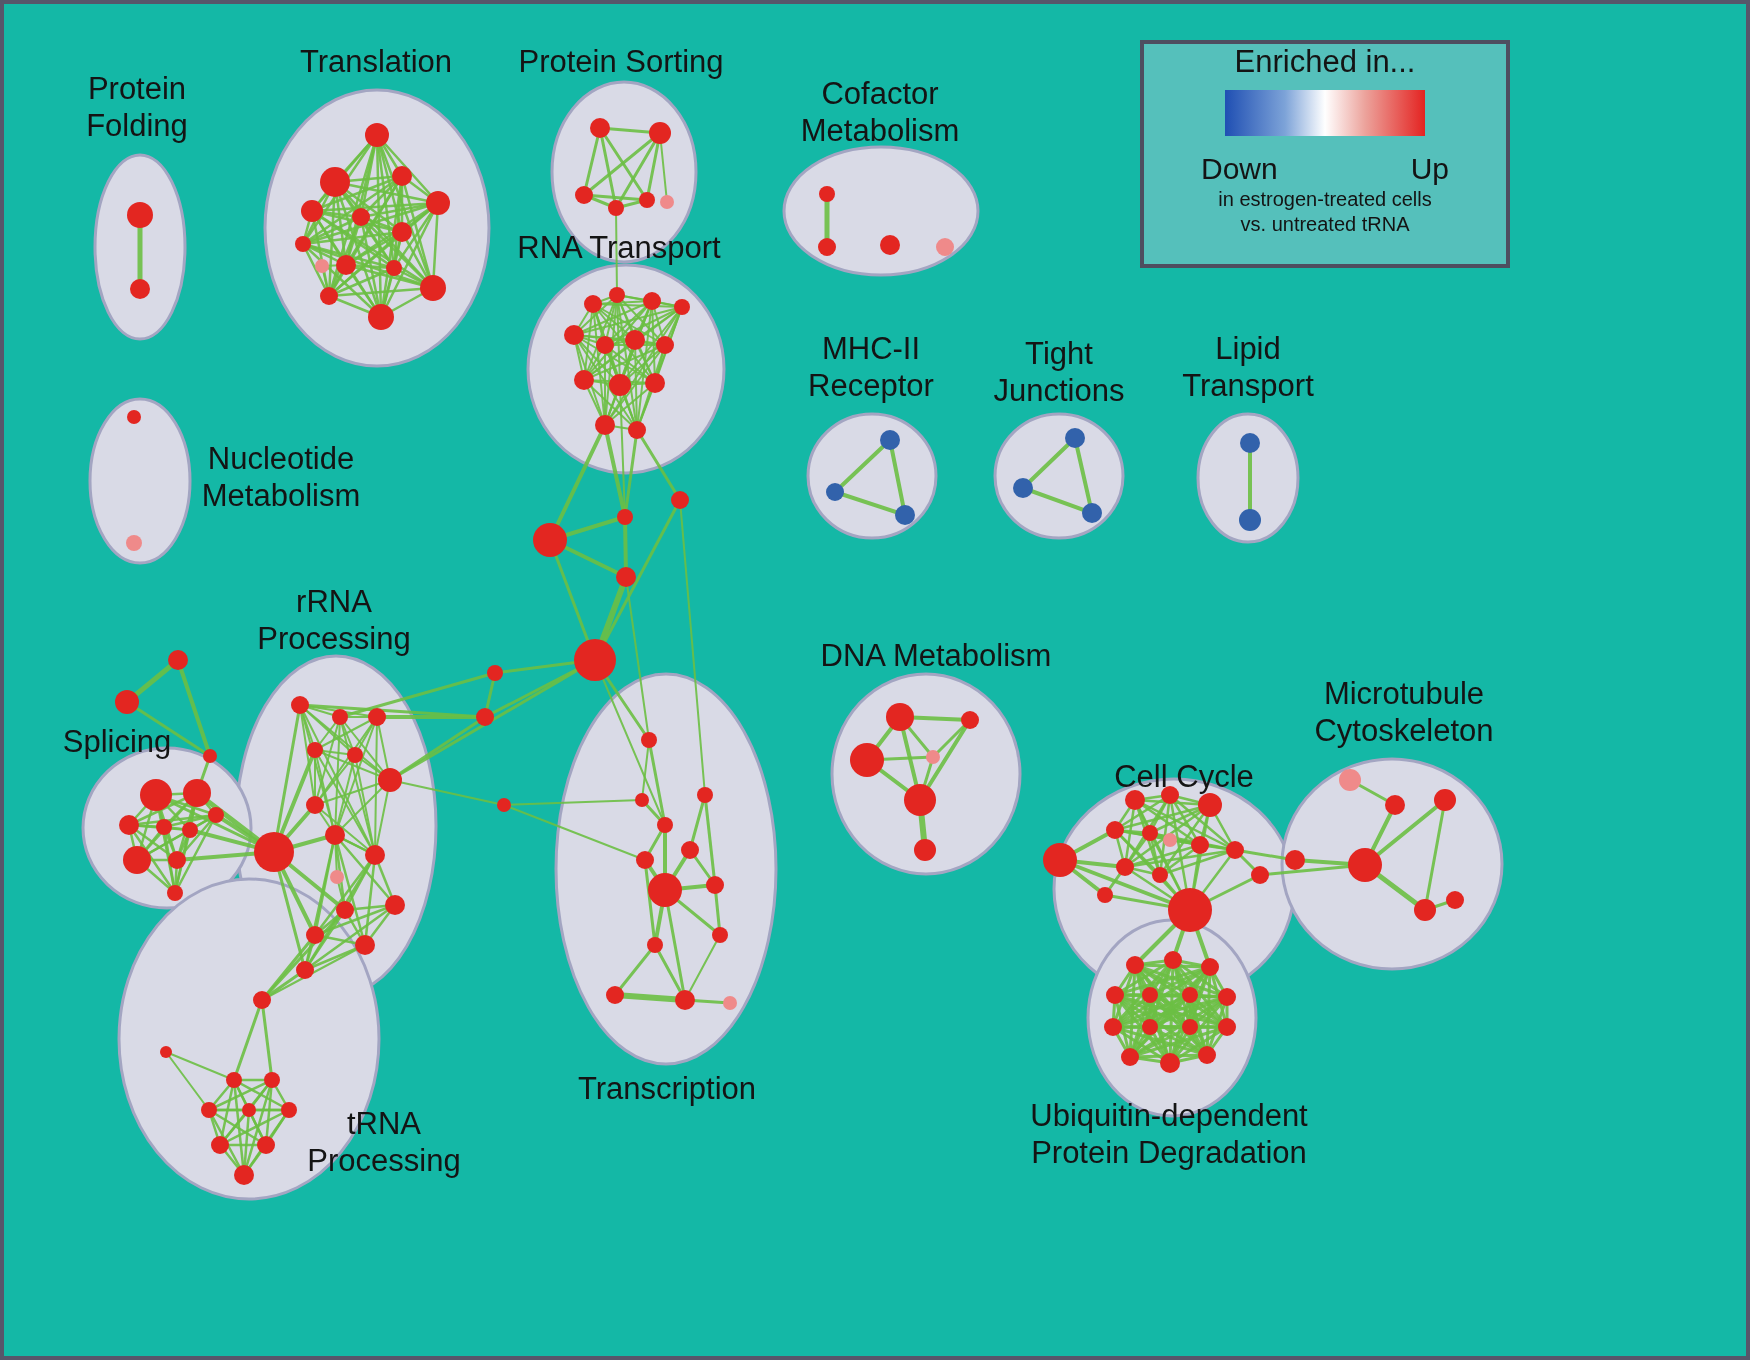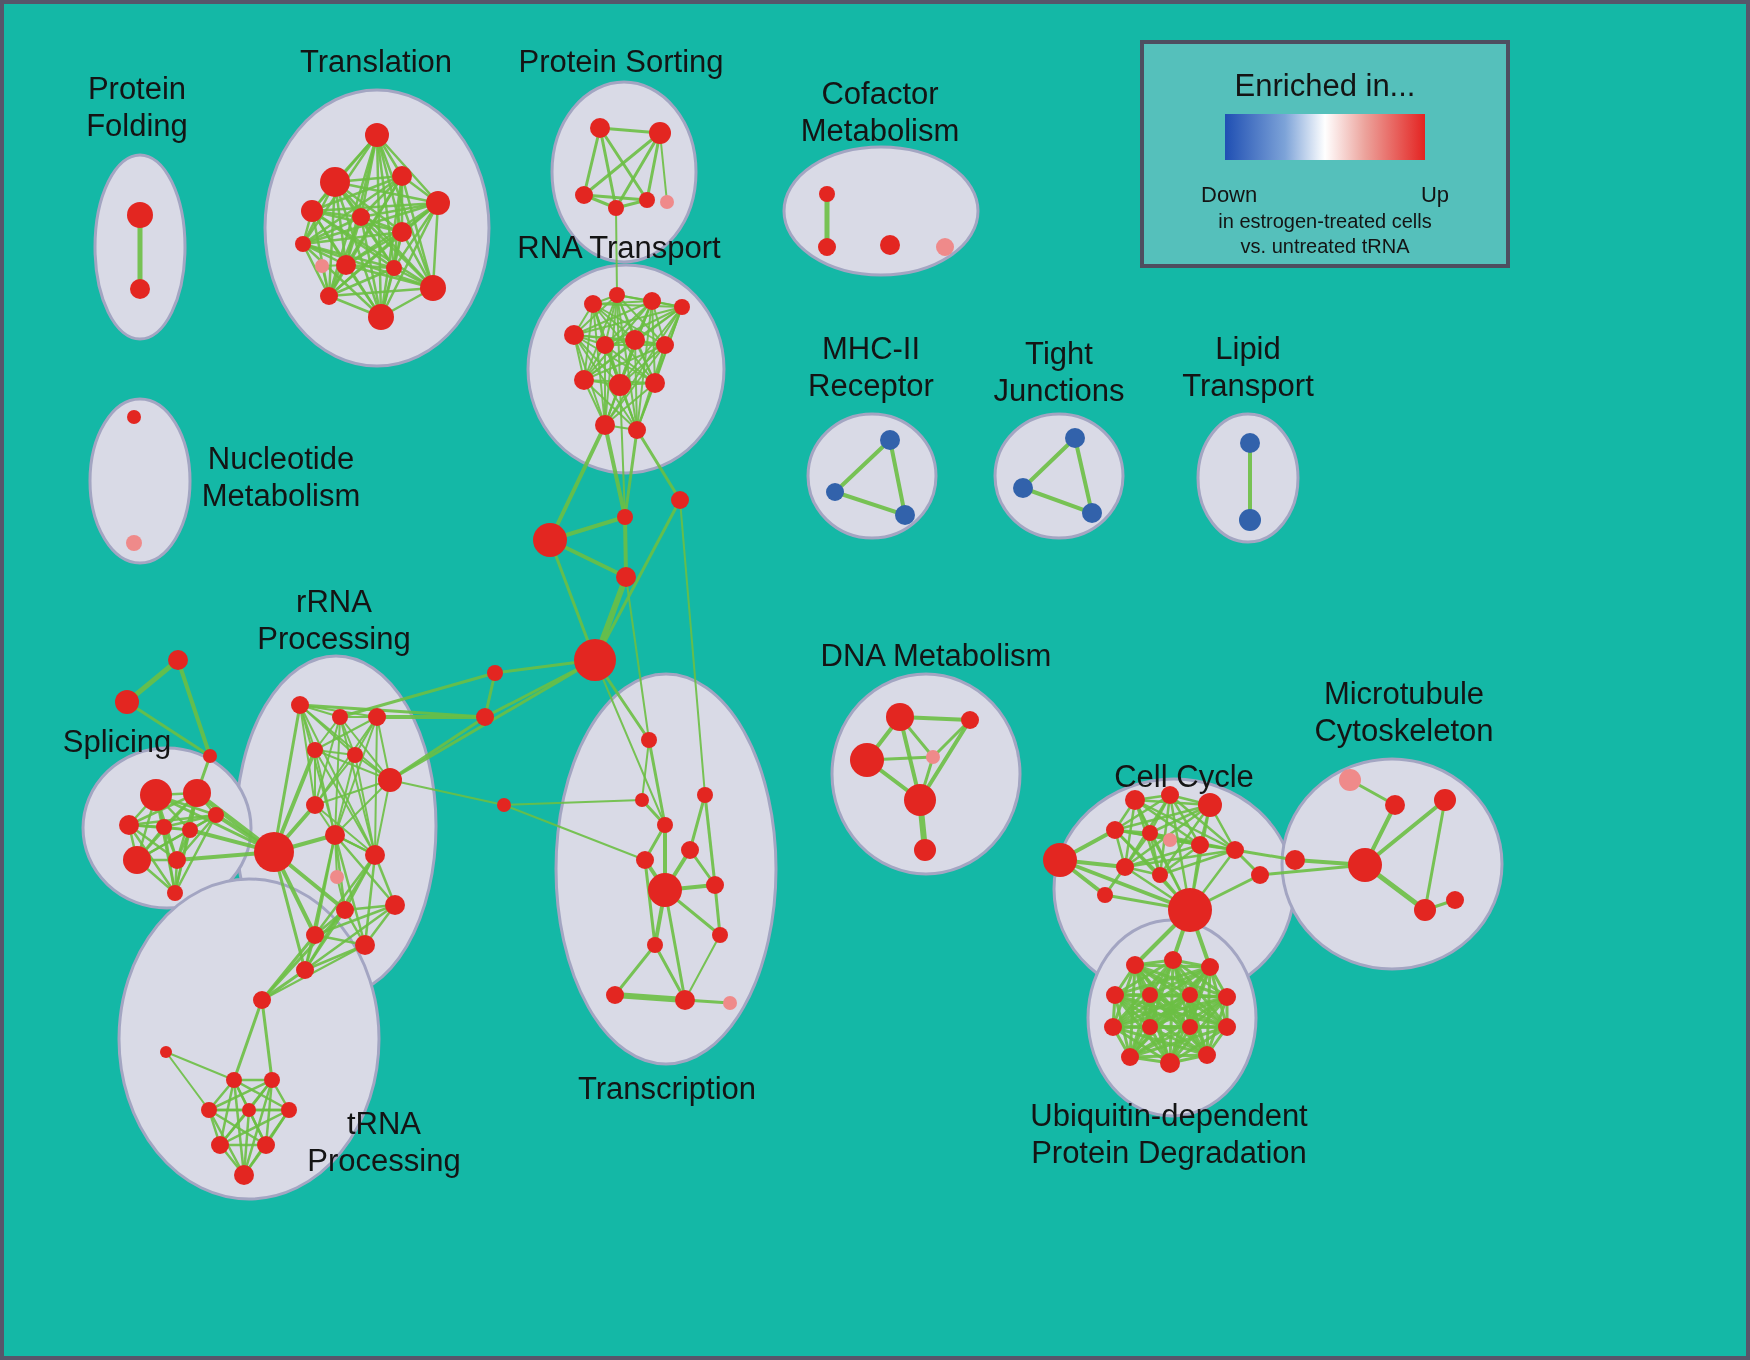--- a/index.html
+++ b/index.html
@@ -5,28 +5,28 @@
   html,body { margin:0; padding:0; background:#ffffff; font-family:"Liberation Sans", sans-serif; }
   #figure {
     position:relative; width:1750px; height:1360px; box-sizing:border-box;
     background:#14b8a6; border:4px solid #56566a; overflow:hidden;
   }
   #network-svg { position:absolute; left:0; top:0; }
   #network-svg text { font-family:"Liberation Sans", sans-serif; }
   .legend {
     position:absolute; left:1136px; top:36px; width:370px; height:228px;
     border:4px solid #4e4e60; box-sizing:border-box; text-align:center;
-    padding-top:24px; color:#141414; background:rgba(205,206,226,0.35);
+    padding-top:0; color:#141414; background:rgba(205,206,226,0.35);
   }
   .legend-title { font-size:31px; }
   .legend-gradient {
     width:200px; height:46px; margin:10px auto 0;
     background:linear-gradient(90deg, #1f4fb3 0%, #7da3d8 30%, #ffffff 50%, #ecA39c 70%, #e42321 100%);
   }
-  .legend-row { display:flex; justify-content:space-between; width:248px; margin:22px auto 0; font-size:22px; }
+  .legend-row { display:flex; justify-content:space-between; width:248px; margin:16px auto 0; font-size:30px; }
   .legend-sub { font-size:20px; margin-top:2px; }
 </style>
 </head>
 <body>
 
 <div id="figure">
   <svg id="network-svg" width="1750" height="1360" viewBox="0 0 1750 1360">
       <g>
         <ellipse cx="136" cy="243" rx="45" ry="92" fill="#d9dae6" stroke="#a3a5c2" stroke-width="3"></ellipse>
         <ellipse cx="373" cy="224" rx="112" ry="138" fill="#d9dae6" stroke="#a3a5c2" stroke-width="3"></ellipse>

